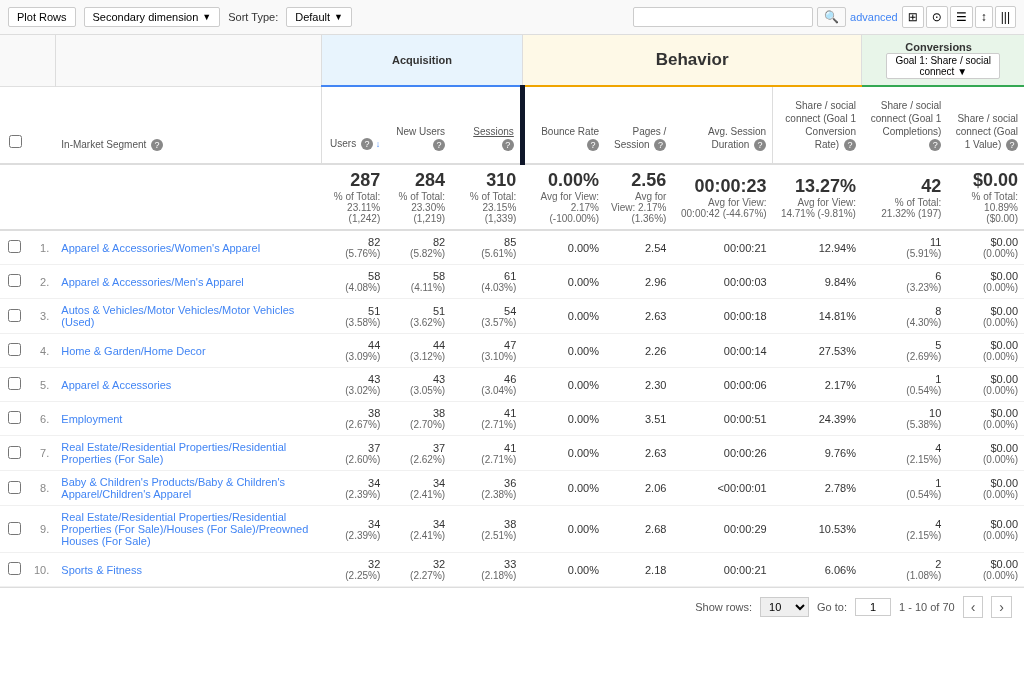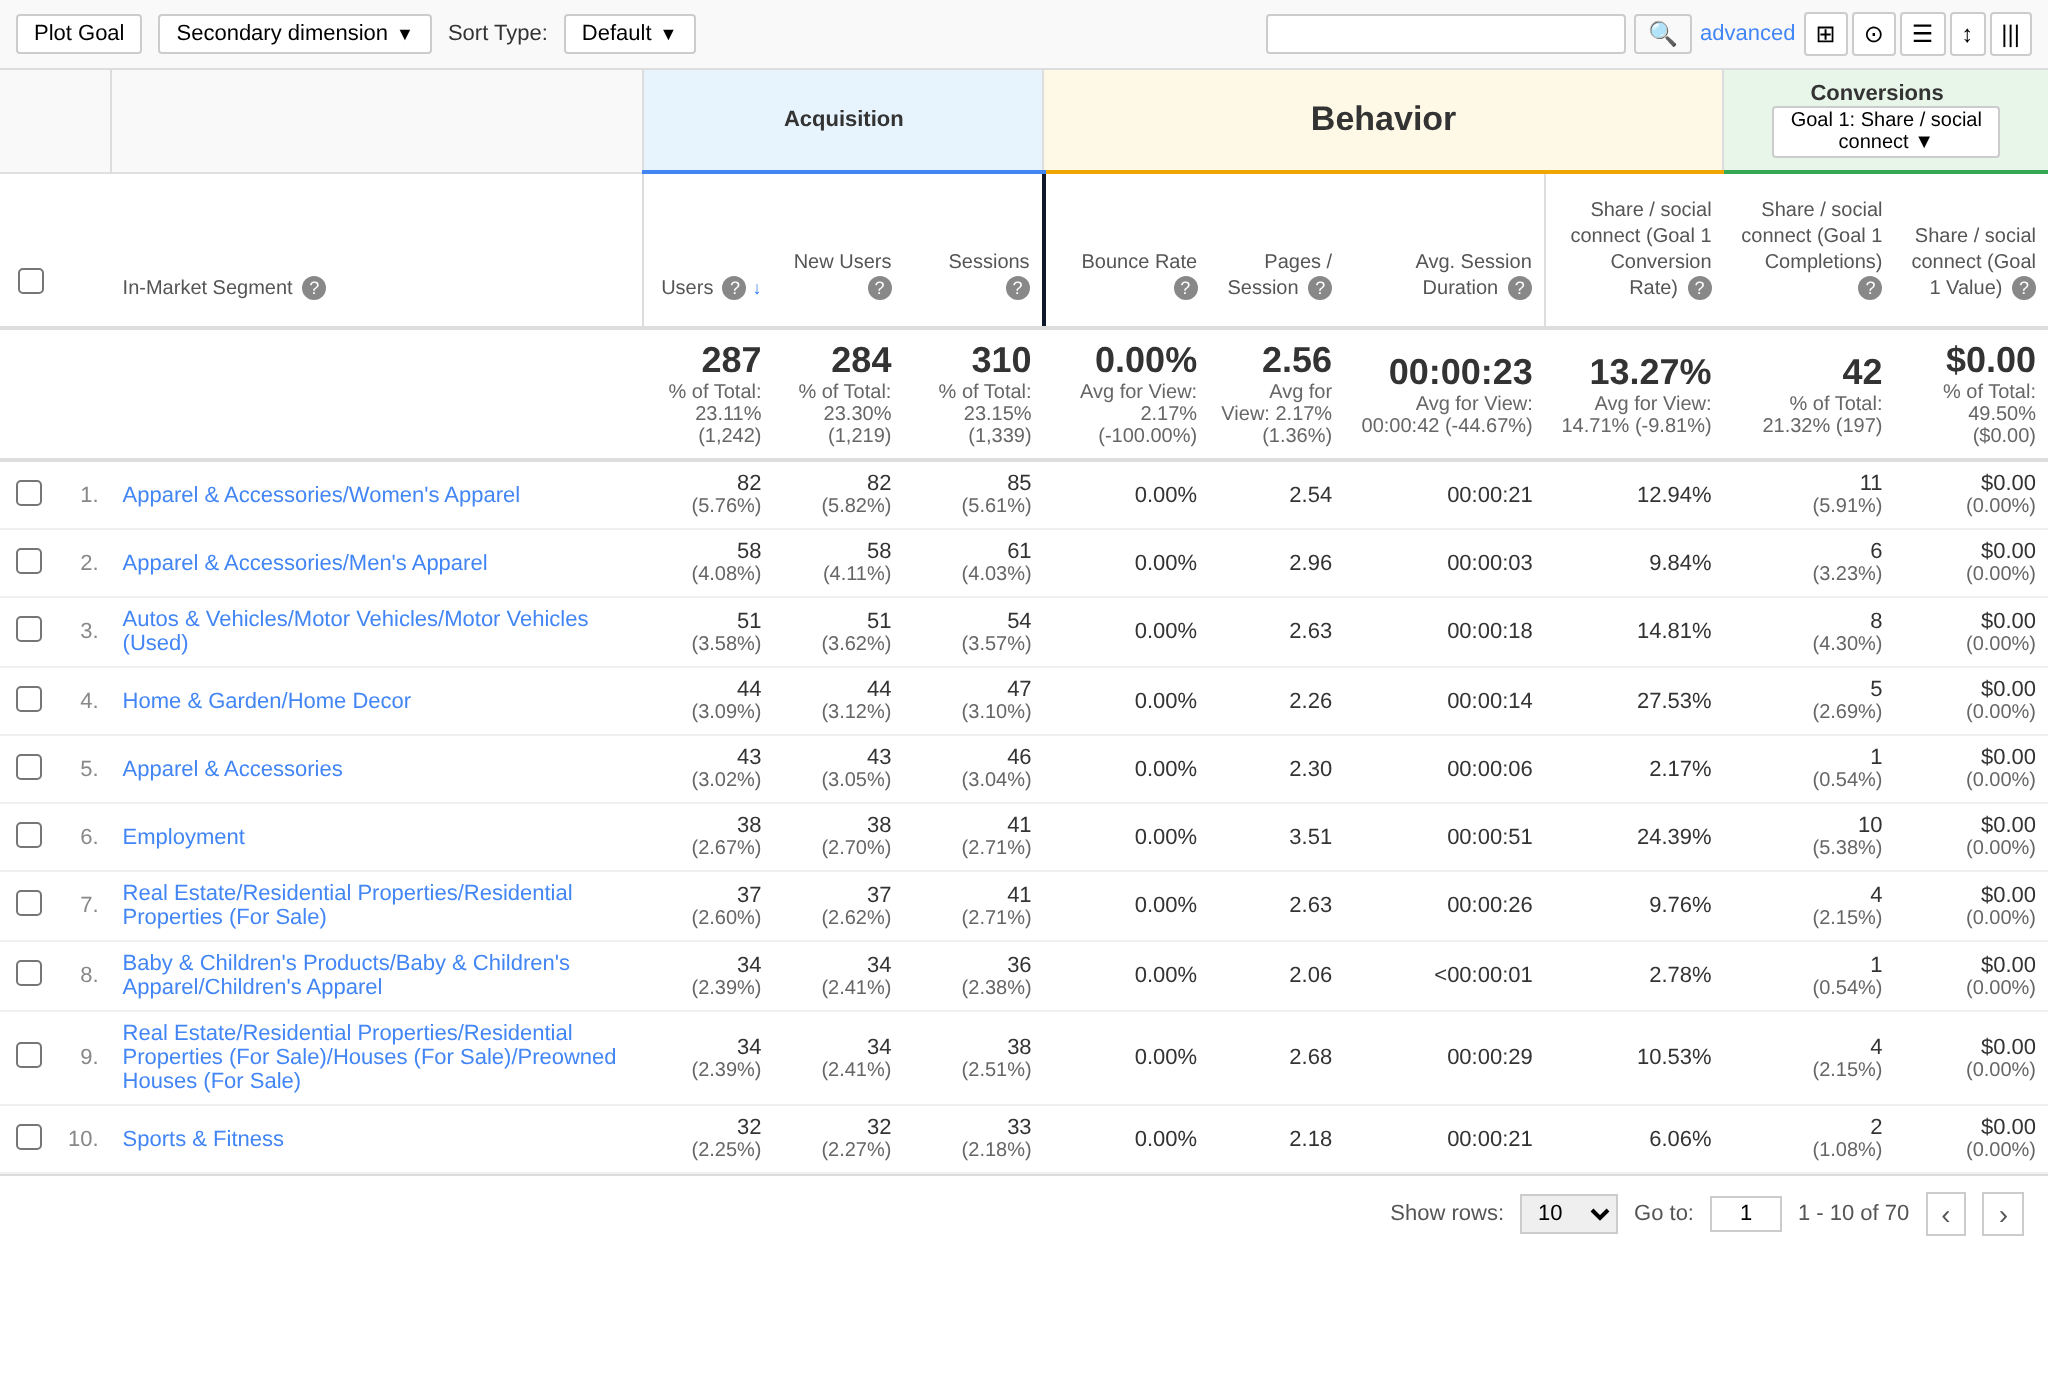--- a/index.html
+++ b/index.html
@@ -207,21 +207,21 @@
       cursor: pointer;
       margin-left: 2px;
     }
     .big-num { font-size: 18px; font-weight: 700; }
   </style>
 </head>
 <body>
 
 <div class="toolbar">
   <button class="dropdown-btn">
-    <span>Plot Goal</span>
+    <span>Plot Rows</span>
   </button>
   <button class="dropdown-btn">
     <span>Secondary dimension</span>
     <span class="chevron">▼</span>
   </button>
   <span>Sort Type:</span>
   <button class="dropdown-btn">
     <span>Default</span>
     <span class="chevron">▼</span>
   </button>
@@ -265,21 +265,21 @@
         </th>
         <th>
           <span>Users</span>
           <span class="info-icon">?</span>
           <span class="sort-icon">↓</span>
         </th>
         <th>
           <span>New Users</span>
           <span class="info-icon">?</span>
         </th>
-        <th style="border-right:2px solid #0f172a;">
+        <th style="border-right:5px solid #0f172a;text-decoration:underline;">
           <span>Sessions</span>
           <span class="info-icon">?</span>
         </th>
         <th>
           <span>Bounce Rate</span>
           <span class="info-icon">?</span>
         </th>
         <th>
           <span>Pages / Session</span>
           <span class="info-icon">?</span>
@@ -335,21 +335,21 @@
         <td>
           <span class="big-num">13.27%</span>
           <span class="sub-val">Avg for View: 14.71% (-9.81%)</span>
         </td>
         <td>
           <span class="big-num">42</span>
           <span class="sub-val">% of Total: 21.32% (197)</span>
         </td>
         <td>
           <span class="big-num">$0.00</span>
-          <span class="sub-val">% of Total: 49.50% ($0.00)</span>
+          <span class="sub-val">% of Total: 10.89% ($0.00)</span>
         </td>
       </tr>
     <tr>
       <td class="checkbox-col"><input type="checkbox" style=""></td>
       <td class="num-col" style="color:#888">1.</td>
       <td class="segment-cell"><a class="link">Apparel &amp; Accessories/Women's Apparel</a></td>
       <td>82<span class="sub-val">(5.76%)</span></td>
       <td>82<span class="sub-val">(5.82%)</span></td>
       <td>85<span class="sub-val">(5.61%)</span></td>
       <td>0.00%</td>

